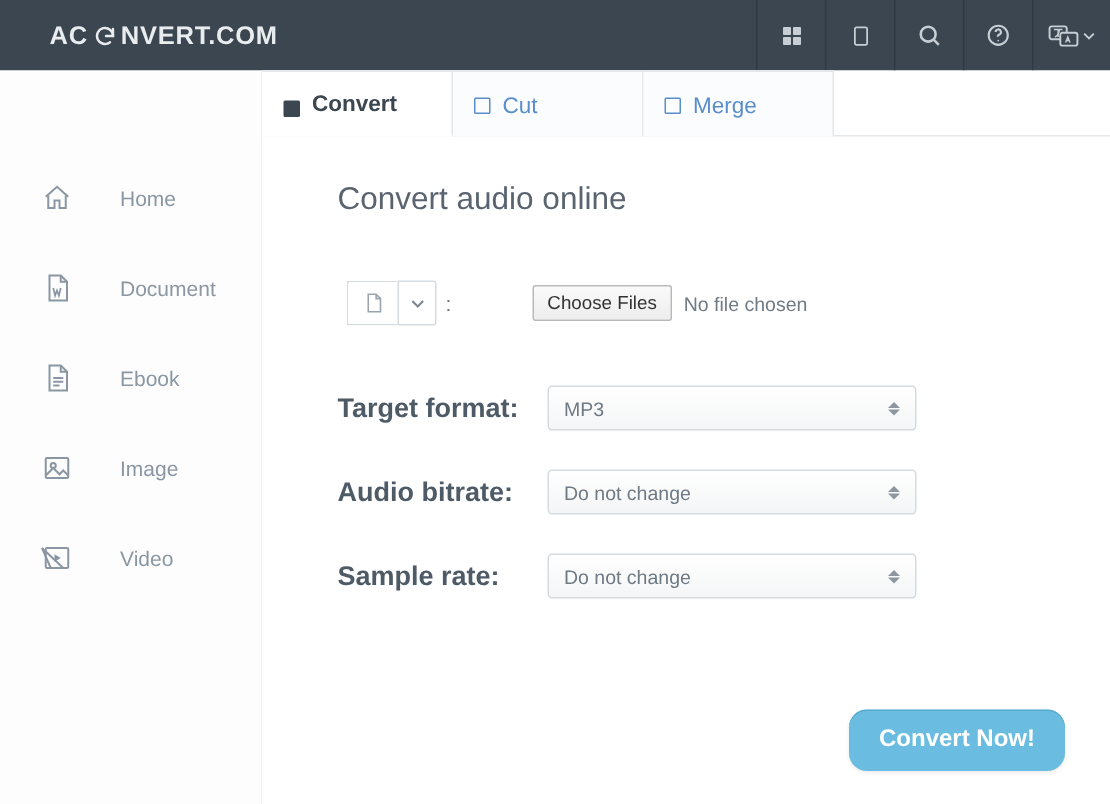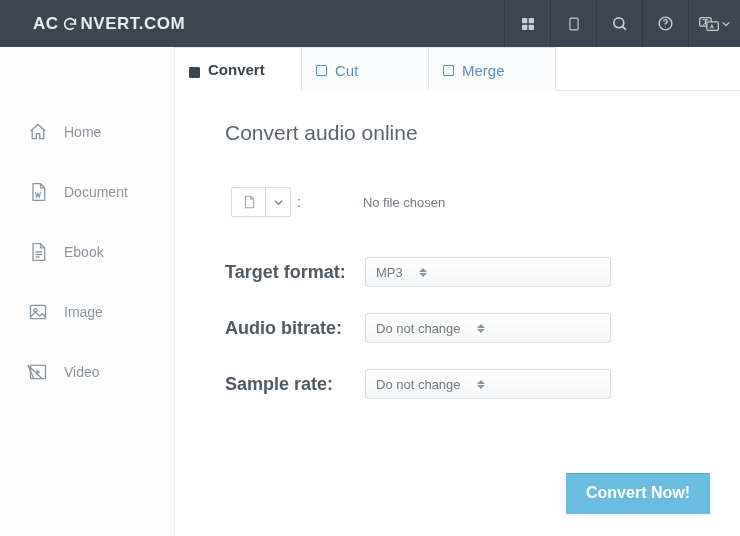--- a/index.html
+++ b/index.html
@@ -55,21 +55,21 @@
   .sidebar {
     width: 175px;
     background: #fdfdfd;
     border-right: 1px solid #eef0f1;
     padding-top: 55px;
     position: relative;
   }
   .nav-item {
     display:flex;
     align-items:center;
-    gap: 16px;
+    gap: 32px;
     height: 60px;
     padding-left: 28px;
     color:#8a97a3;
     cursor:pointer;
     position: relative;
     font-size: 14px;
   }
   .nav-item svg { flex: 0 0 auto; stroke:#8a97a3; fill:none; }
   .nav-item.active {
     color:#4f5c68;
@@ -178,20 +178,21 @@
   .file-state { margin-left:8px; font-size:13px; color:#6f7a84;}
 
   .select {
     flex: 0 0 246px;
     height:30px;
     border:1px solid #d6dbdf;
     background: linear-gradient(#ffffff,#f4f5f6);
     border-radius:3px;
     display:flex;
     align-items:center;
+    justify-content:space-between;
     padding: 0 10px;
     font-size:13px;
     color:#6f7983;
     cursor:pointer;
     gap:16px;
   }
   .select .arrows {
     display:flex; flex-direction:column; gap:1px;
   }
   .select .arrows span{
@@ -200,21 +201,21 @@
   .select .arrows .u{ border-bottom:4px solid #8d97a0;}
   .select .arrows .d{ border-top:4px solid #8d97a0;}
 
   .cta {
     position:absolute;
     right: 30px;
     bottom: 22px;
     background:#6abde0;
     color:#fff;
     border:none;
-    border-radius:0;
+    border-radius:12px;
     padding: 11px 20px 12px;
     font-size:16px;
     font-weight:600;
     cursor:pointer;
     box-shadow: 0 1px 0 #58aacd inset, 0 1px 3px rgba(0,0,0,.08);
   }
 
   
   svg { overflow: visible; }
 </style>
@@ -349,20 +350,21 @@
               </svg>
           </div>
           <div class="caret-btn">
             <svg width="9" height="9" viewBox="0 0 10 10">
                 <path d="M1 3l4 4 4-4" fill="none" stroke="#7e8993" stroke-width="1.6"></path>
               </svg>
           </div>
         </div>
         <span class="colon">:</span>
         <div style="width:44px"></div>
+        <button class="choose-btn">Choose Files</button>
         <span class="file-state">No file chosen</span>
       </div>
 
       <div class="form-row">
         <div class="lbl">Target format:</div>
         <div class="select">
           <span>MP3</span>
           <span class="arrows">
               <span class="u"></span>
               <span class="d"></span>

